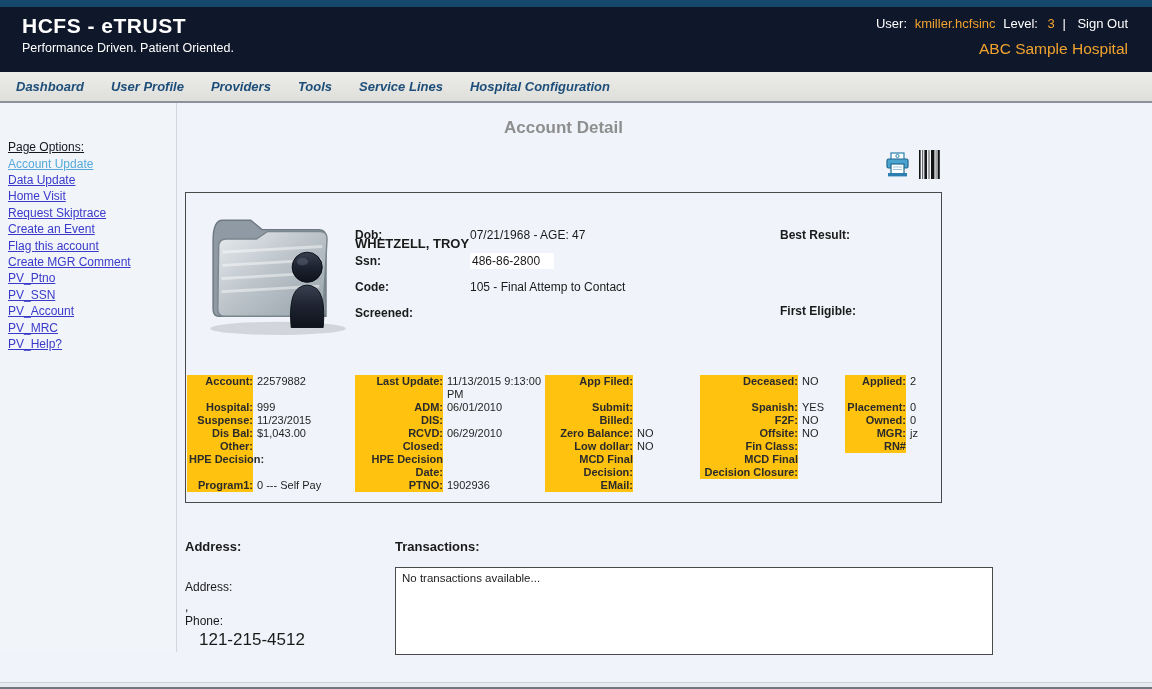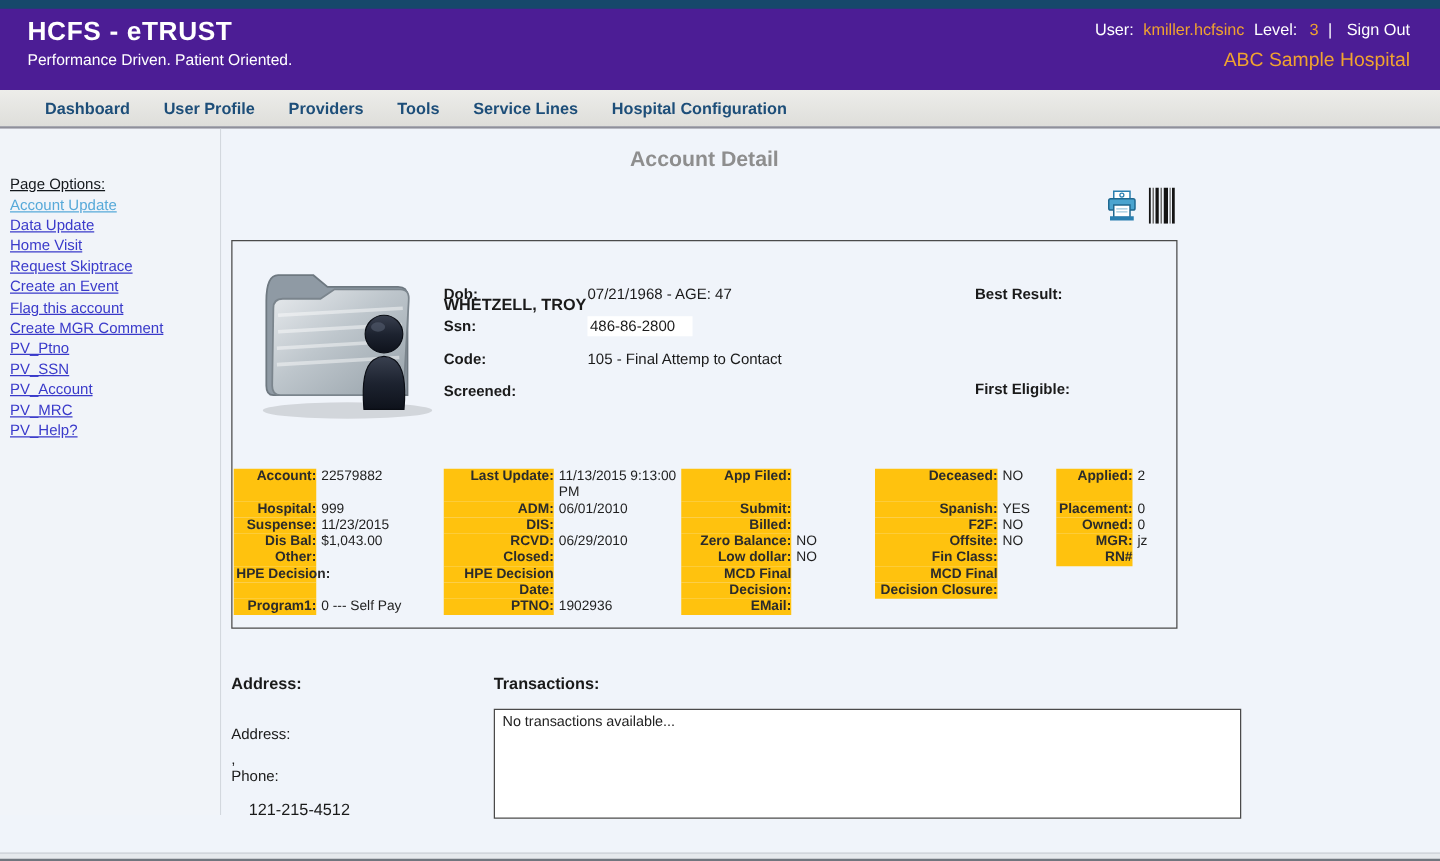--- a/index.html
+++ b/index.html
@@ -6,21 +6,21 @@
   html,body { width:1152px; height:689px; overflow:hidden; }
   body {
     font-family: "Liberation Sans", sans-serif;
     background:#F0F4FA;
     color:#1a1a1a;
     position:relative;
   }
   
   header {
     height:72px;
-    background:#4c1d95;
+    background:#0f172a;
     border-top:7px solid #16486B;
     display:flex;
     justify-content:space-between;
     align-items:flex-start;
     padding:7px 24px 0 22px;
     color:#fff;
   }
   .app-title { font-size:21px; font-weight:bold; letter-spacing:.5px; }
   .tagline   { font-size:12.5px; margin-top:3px; }
   .hdr-right { text-align:right; }
@@ -31,21 +31,22 @@
   .sep { margin-left:10px; margin-right:2px; }
   .hospital { font-size:15.5px; margin-top:9px; }
   
   nav {
     height:31px;
     background:linear-gradient(#EDEDEA,#DEDEDA);
     border-bottom:2px solid #8F909A;
     display:flex;
     align-items:center;
     gap:27px;
-    padding-left:36px;
+    padding-left:16px;
+    font-style:italic;
   }
   .nav-item {
     font-size:13px; font-weight:bold; color:#1D4E79;
     text-decoration:none; cursor:pointer; white-space:nowrap;
   }
   
   .page-body { display:flex; height:549px; }
   aside {
     width:177px;
     background:#F1F4F9;
@@ -117,21 +118,21 @@
   }
   .gv { padding-left:4px; white-space:nowrap; color:#1f1f1f; }
   
   .lower { display:flex; margin-top:36px; }
   .addr-col { width:210px; flex-shrink:0; }
   .trans-col { flex:1; }
   .sec-heading { font-size:13px; font-weight:bold; }
   .addr-label { font-size:12px; margin-top:26px; }
   .addr-value { font-size:12px; margin-top:6px; height:12px; }
   .phone-label { font-size:12px; margin-top:2px; }
-  .phone-value { font-size:13px; padding-left:14px; margin-top:12px; }
+  .phone-value { font-size:17px; padding-left:14px; margin-top:2px; }
   .trans-box {
     margin-top:13px; height:88px; width:598px;
     background:#fff; border:1px solid #4A4A4A;
     font-size:11.5px; padding:4px 6px; color:#222;
   }
   
   .footer-strip {
     position:absolute; bottom:0; left:0; width:100%; height:7px;
     background:#E6E9ED; border-top:1px solid #CBD0D6;
     box-shadow:0 2px 0 #6E747C inset; 

